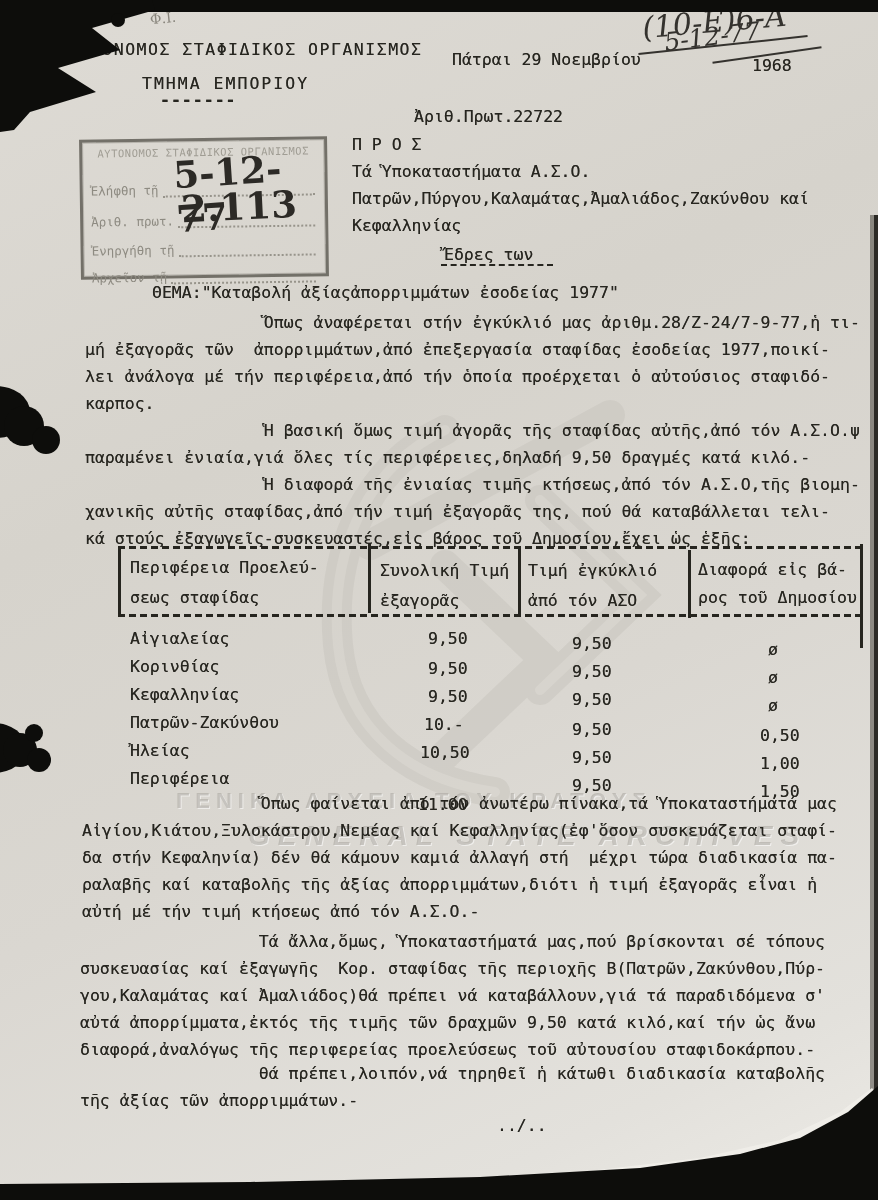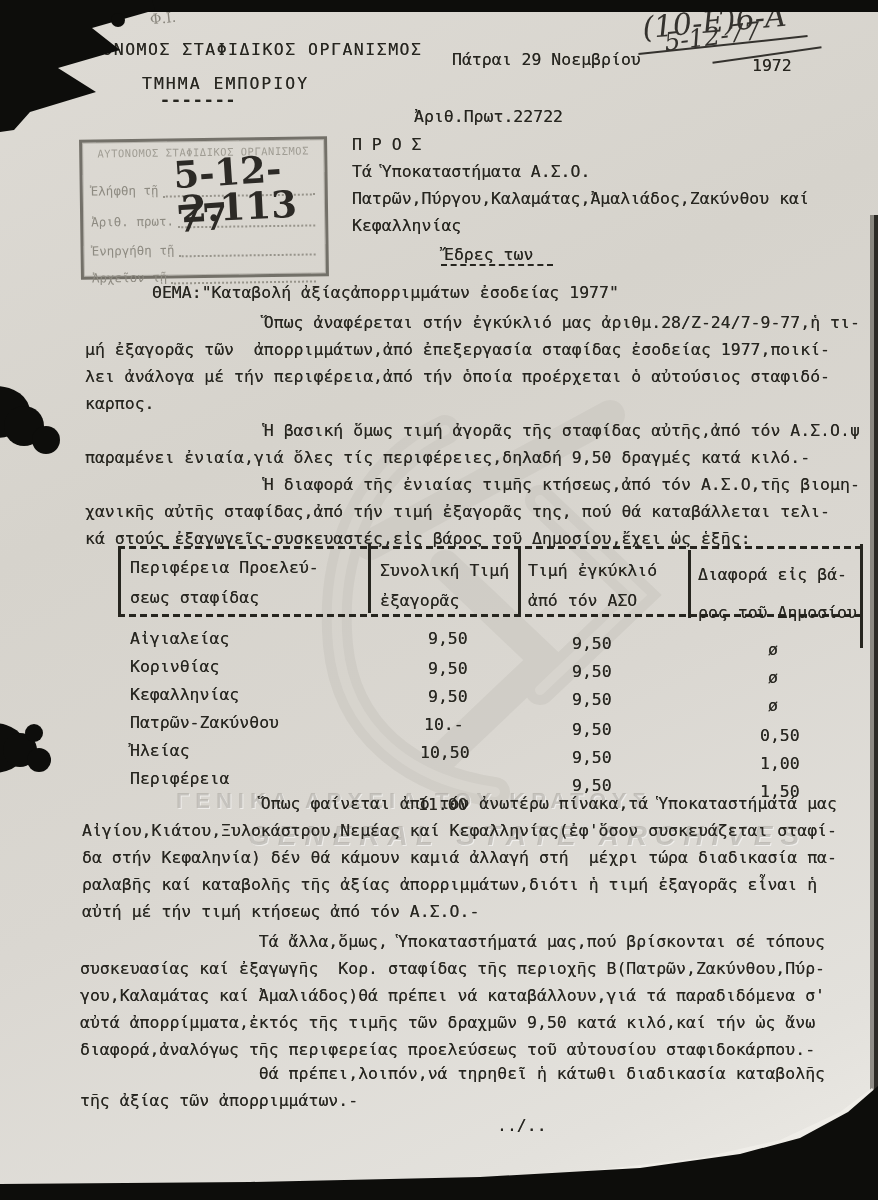--- a/index.html
+++ b/index.html
@@ -74,21 +74,21 @@
 <div class="abs wm-text" style="left:176px;top:788px;font-size:22px;letter-spacing:6px;">ΓΕΝΙΚΑ ΑΡΧΕΙΑ ΤΟΥ ΚΡΑΤΟΥΣ</div>
 <div class="abs wm-text" style="left:248px;top:820px;font-size:28px;letter-spacing:8px;font-style:italic;">GENERAL STATE ARCHIVES</div>
 
 <div class="abs" style="left:150px;top:10px;font-size:14px;color:#88857c;transform:rotate(-6deg);font-family:'DejaVu Serif',serif;">Φ.Ι.</div>
 
 <div class="abs tw" style="left:68px;top:36px;letter-spacing:1.5px;">ΑΥΤΟΝΟΜΟΣ ΣΤΑΦΙΔΙΚΟΣ ΟΡΓΑΝΙΣΜΟΣ</div>
 <div class="abs tw" style="left:142px;top:70px;letter-spacing:2px;">ΤΜΗΜΑ ΕΜΠΟΡΙΟΥ</div>
 <div class="abs tw" style="left:160px;top:86px;font-weight:bold;letter-spacing:1px;">-------</div>
 
 <div class="abs tw" style="left:452px;top:46px;">Πάτραι 29 Νοεμβρίου</div>
-<div class="abs tw" style="left:752px;top:52px;">1972</div>
+<div class="abs tw" style="left:752px;top:52px;">1968</div>
 
 <div class="abs hand" style="left:642px;top:4px;font-size:30px;transform:rotate(-5deg);">(10-Ε)6-Α</div>
 <div class="abs" style="left:638px;top:44px;width:170px;border-top:2.5px solid #34322e;transform:rotate(-6deg);"></div>
 <div class="abs hand" style="left:664px;top:22px;font-size:25px;transform:rotate(-7deg);">5-12-77</div>
 <div class="abs" style="left:712px;top:54px;width:110px;border-top:2.5px solid #34322e;transform:rotate(-8deg);"></div>
 
 <div class="abs tw" style="left:414px;top:103px;">Ἀριθ.Πρωτ.22722</div>
 
 <div class="abs stamp" style="left:80px;top:138px;width:242px;height:134px;">
   <div class="stamp-header" style="margin-top:5px;">ΑΥΤΟΝΟΜΟΣ ΣΤΑΦΙΔΙΚΟΣ ΟΡΓΑΝΙΣΜΟΣ</div>
@@ -138,21 +138,21 @@
 <div class="abs vbar" style="left:518px;top:546px;height:70px;"></div>
 <div class="abs vbar" style="left:688px;top:550px;height:68px;"></div>
 <div class="abs vbar" style="left:860px;top:544px;height:104px;"></div>
 
 <div class="abs tw" style="left:130px;top:553px;line-height:30px;">Περιφέρεια Προελεύ-
 σεως σταφίδας</div>
 <div class="abs tw" style="left:380px;top:556px;line-height:30px;">Συνολική Τιμή
 ἐξαγορᾶς</div>
 <div class="abs tw" style="left:528px;top:556px;line-height:30px;">Τιμή ἐγκύκλιό
 ἀπό τόν ΑΣΟ</div>
-<div class="abs tw" style="left:698px;top:556px;line-height:38px;">Διαφορά εἰς βά-
+<div class="abs tw" style="left:698px;top:556px;line-height:28px;">Διαφορά εἰς βά-
 ρος τοῦ Δημοσίου</div>
 
 <div>
   <div class="abs tw" style="left:130px;top:625px;">Αἰγιαλείας</div>
   <div class="abs tw" style="left:428px;top:625px;">9,50</div>
   <div class="abs tw" style="left:572px;top:630px;">9,50</div>
   <div class="abs tw" style="left:768px;top:636px;">ø</div>
 </div>
 <div>
   <div class="abs tw" style="left:130px;top:653px;text-align:right;">Κορινθίας</div>

